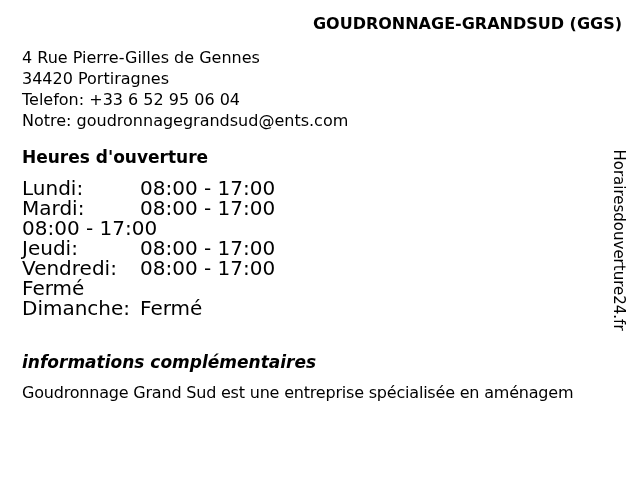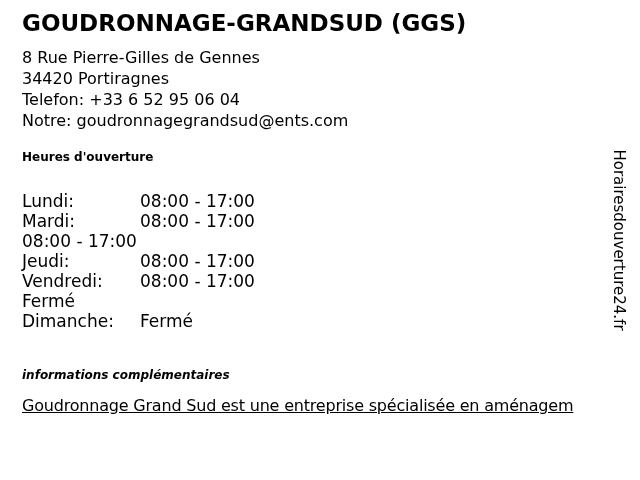--- a/index.html
+++ b/index.html
@@ -13,78 +13,79 @@
     color: #000000;
     font-family: "DejaVu Sans", "Liberation Sans", sans-serif;
     overflow: hidden;
     position: relative;
   }
   .page {
     padding: 10px 0 0 22px;
     width: 600px;
   }
   .title {
-    font-size: 23px;
+    font-size: 16px;
     font-weight: bold;
     line-height: 25px;
     margin: 1px 0 0 0;
     white-space: nowrap;
+    text-align: right;
   }
   .address {
     margin-top: 11px;
     font-size: 16px;
     line-height: 21px;
   }
   .address > div { white-space: nowrap; }
   .section-heading {
-    font-size: 12px;
+    font-size: 17px;
     font-weight: bold;
     line-height: 18px;
     margin: 0;
     white-space: nowrap;
   }
   .hours-heading { margin-top: 17px; }
   .hours-table {
-    margin-top: 25px;
-    font-size: 17px;
+    margin-top: 12px;
+    font-size: 20px;
     line-height: 20px;
   }
   .hours-row { display: flex; }
   .day-cell {
     width: 118px;
     flex: none;
   }
   .time-cell { white-space: nowrap; }
   .info-heading { margin-top: 35px; font-style: italic; }
   .info-text {
     margin-top: 11px;
     font-size: 16px;
     line-height: 22px;
     letter-spacing: -0.2px;
   }
-  .info-text > div { white-space: nowrap; text-decoration: underline; }
+  .info-text > div { white-space: nowrap; }
   .watermark {
     position: absolute;
     right: 12px;
     top: 50%;
     transform: translateY(-50%);
     writing-mode: vertical-rl;
     font-size: 15px;
     white-space: nowrap;
   }
 </style>
 </head>
 <body>
 
 <div class="page">
 
   <h1 class="title">GOUDRONNAGE-GRANDSUD (GGS)</h1>
 
   <div class="address">
-    <div>8 Rue Pierre-Gilles de Gennes</div>
+    <div>4 Rue Pierre-Gilles de Gennes</div>
     <div>34420 Portiragnes</div>
     <div><span>Telefon:</span> <span>+33 6 52 95 06 04</span></div>
     <div><span>Notre:</span> <span>goudronnagegrandsud@ents.com</span></div>
   </div>
 
   <h2 class="section-heading hours-heading">Heures d'ouverture</h2>
 
   <div class="hours-table">
     <div class="hours-row">
       <span class="day-cell">Lundi:</span>

